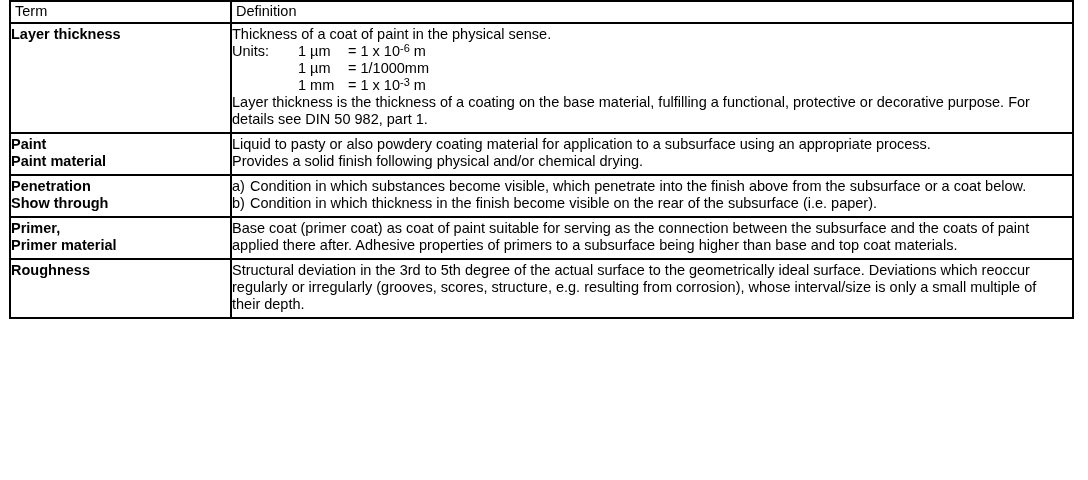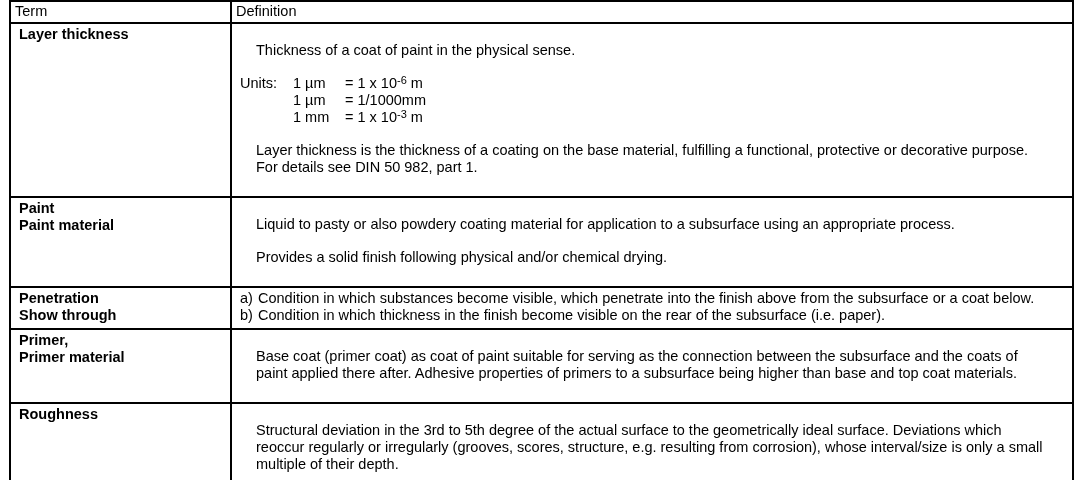--- a/index.html
+++ b/index.html
@@ -36,28 +36,28 @@
     font-size: 14.5px;
     line-height: 17px;
     text-align: left;
     overflow: hidden;
   }
   th {
     font-weight: normal;
     padding: 1px 4px 1px 4px;
     height: 18px;
   }
-  td { padding: 2px 6px 4px 8px; }
+  td { padding: 2px 6px 4px 0; }
   .term-line { font-weight: bold; }
-  .def-par { margin: 16px; }
+  .def-par { margin: 0; }
   
-  .units-row { display: flex; }
+  .units-row { display: flex; gap: 13px; }
   .u-label { width: 53px; flex: none; }
   .u-qty   { width: 37px; flex: none; }
-  .u-eq    { flex: 1; white-space: nowrap; margin-left: 15px; }
+  .u-eq    { flex: 1; white-space: nowrap; }
   sup.exp {
     font-size: 11px;
     line-height: 0;
     vertical-align: 4px;
   }
   
   .li { display: flex; }
   .li-marker { width: 18px; flex: none; }
   .li-text { flex: 1; }
 </style>

